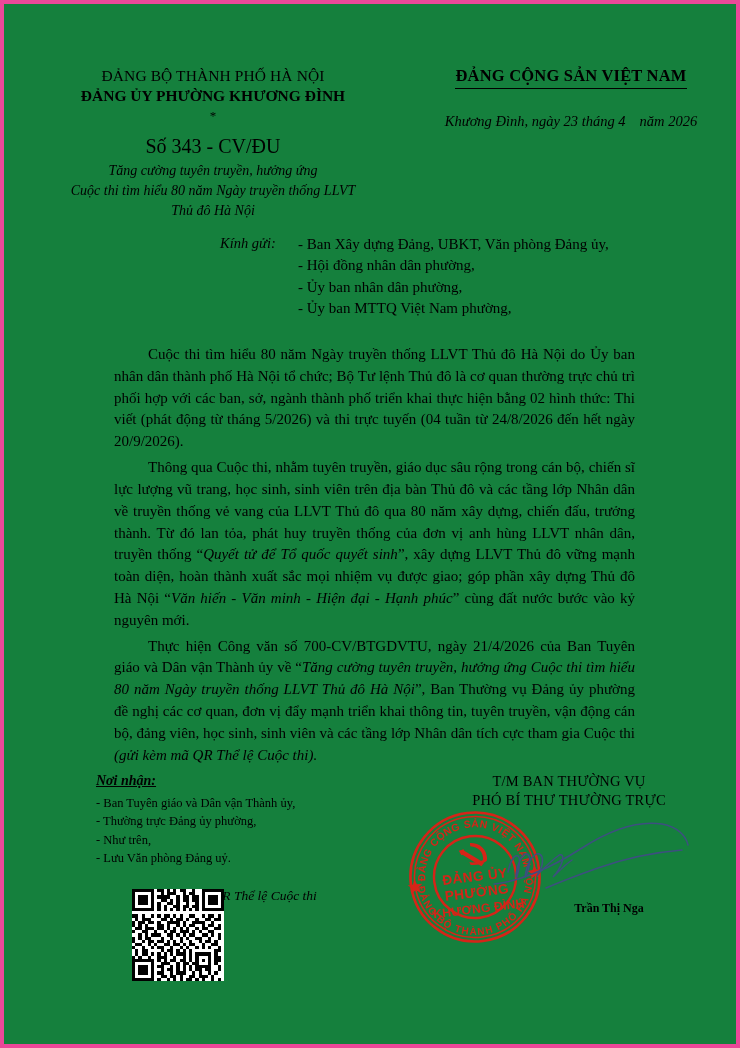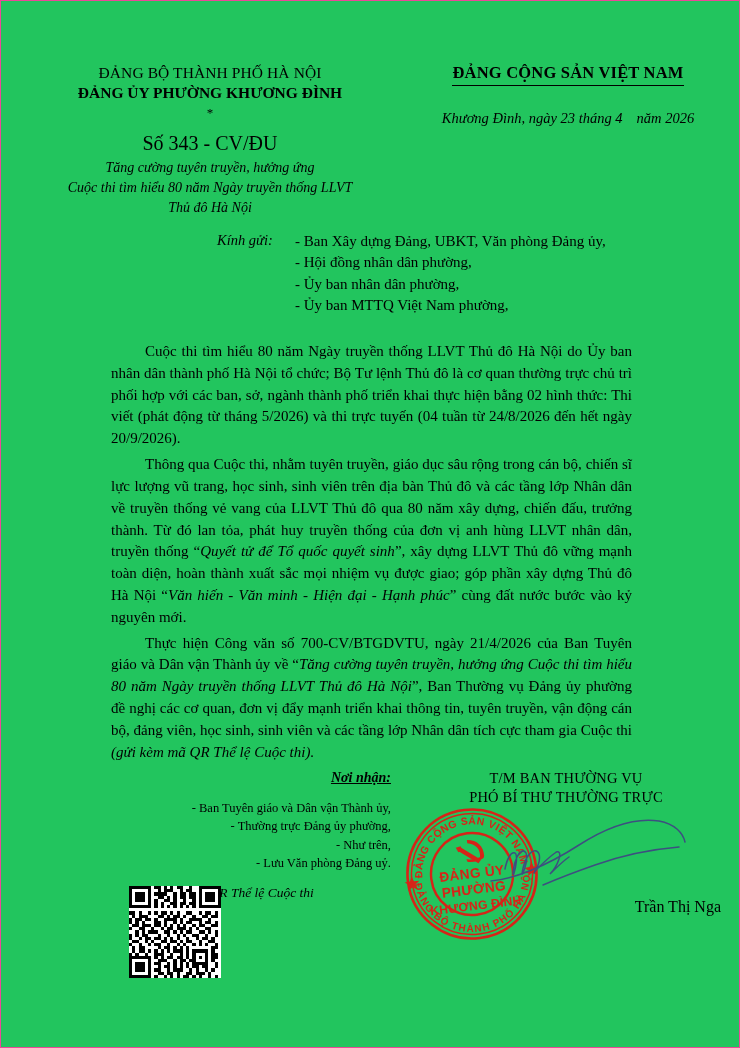--- a/index.html
+++ b/index.html
@@ -9,22 +9,22 @@
   }
   body {
     width: 740px; height: 1048px;
     font-family: "Liberation Serif", "DejaVu Serif", serif;
     color: #000;
     overflow: hidden;
   }
   .page {
     position: relative;
     width: 740px; height: 1048px;
-    background: #22c55e;
-    border: 1px solid #ec4899;
+    background: #15803d;
+    border: 4px solid #ec4899;
     box-shadow: 0 1px 3px rgba(0,0,0,0.10);
     overflow: hidden;
   }
 
   
   .header {
     position: absolute;
     top: 62px; left: 0; width: 740px;
     display: flex;
     align-items: flex-start;
@@ -120,32 +120,31 @@
     text-indent: 34px;
   }
   .body-text p + p { margin-top: 4px; }
   .body-text i { font-style: italic; }
 
   
   .footer { position: absolute; top: 768px; left: 0; width: 740px; }
 
   .recv {
     position: absolute;
-    top: 0; left: 110px;
+    top: 0; left: 92px;
     width: 280px;
-    text-align: right;
   }
   .recv-title {
     font-size: 14px;
     font-weight: bold;
     font-style: italic;
     text-decoration: underline;
     line-height: 1.3;
   }
-  .recv-list { font-size: 12.5px; line-height: 1.46; margin-top: 12px; }
+  .recv-list { font-size: 12.5px; line-height: 1.46; margin-top: 4px; }
   .recv-item { white-space: nowrap; }
 
   .qr-caption {
     position: absolute;
     top: 116px; left: 110px;
     width: 280px;
     text-align: center;
     font-size: 13.5px;
     font-style: italic;
   }
@@ -171,24 +170,24 @@
   }
   .sign-line2 {
     font-size: 14.5px;
     letter-spacing: 0.2px;
     white-space: nowrap;
     line-height: 1.3;
   }
   .sign-name {
     position: absolute;
     top: 129px; left: 0; width: 310px;
-    text-align: right;
+    text-align: center;
     padding-left: 80px;
-    font-size: 16px;
-    font-weight: normal;
+    font-size: 12px;
+    font-weight: bold;
     white-space: nowrap;
   }
 
   
   .seal {
     position: absolute;
     top: 32px; left: -12px;
     width: 146px; height: 146px;
     pointer-events: none;
   }

